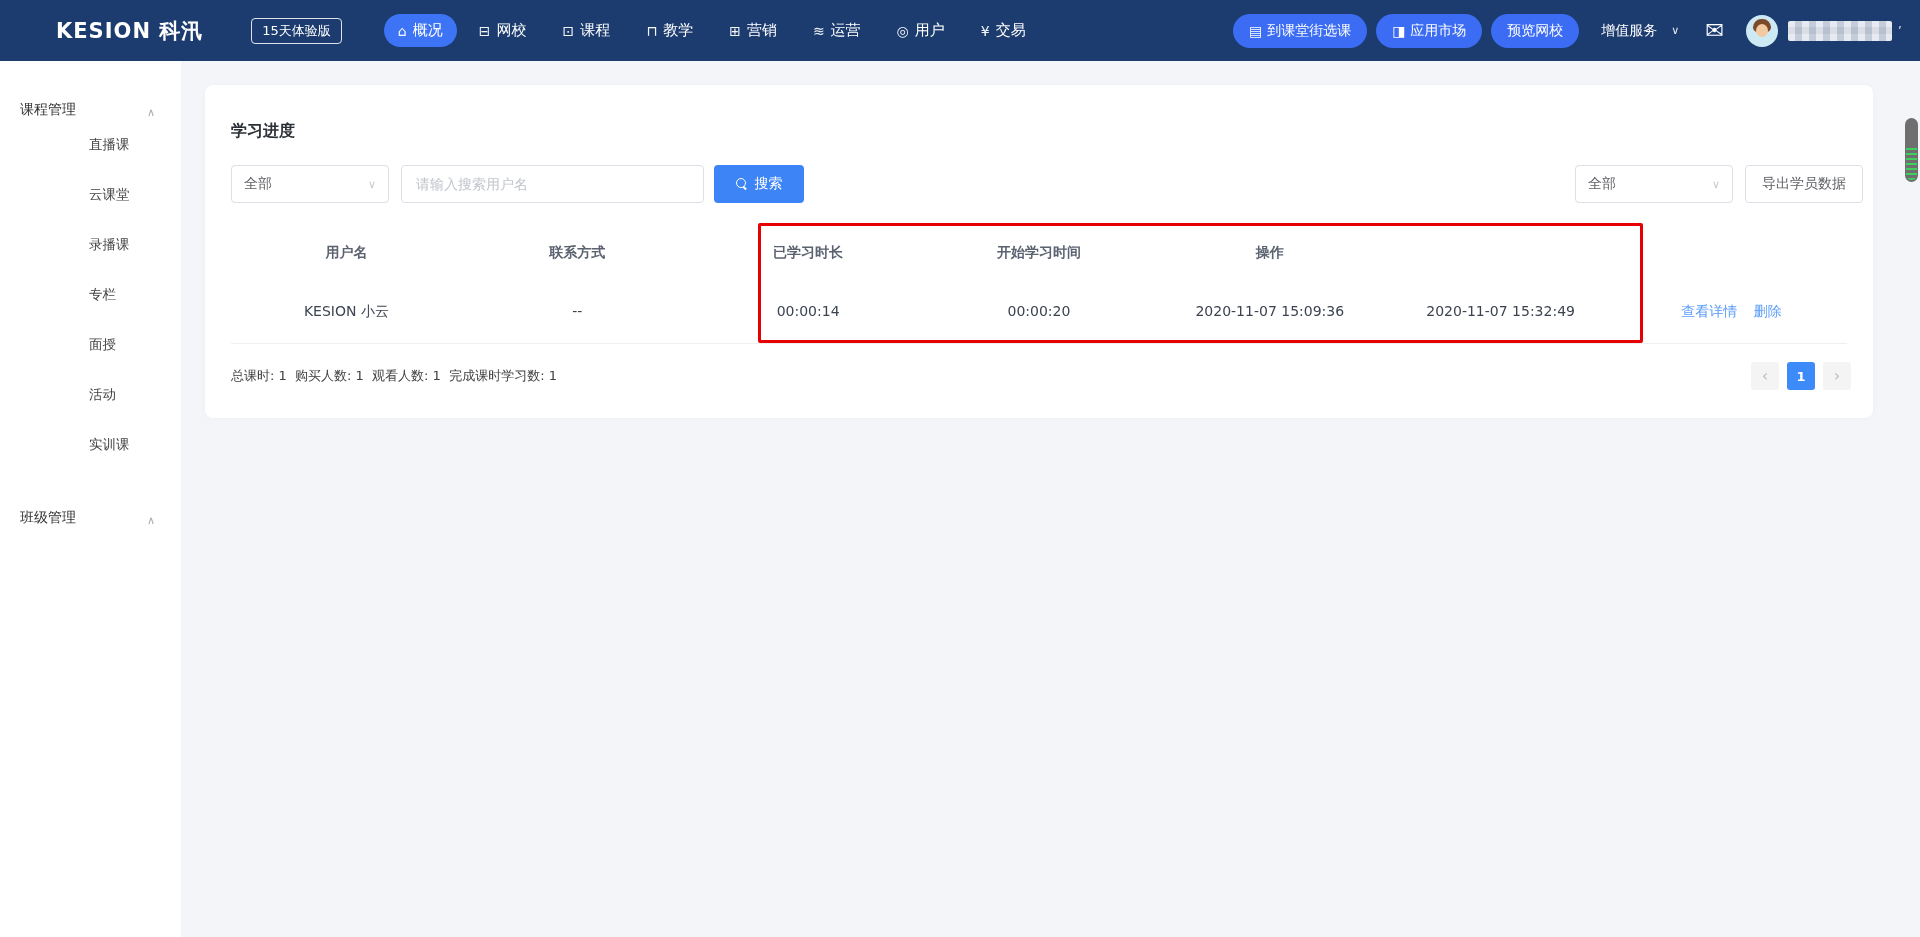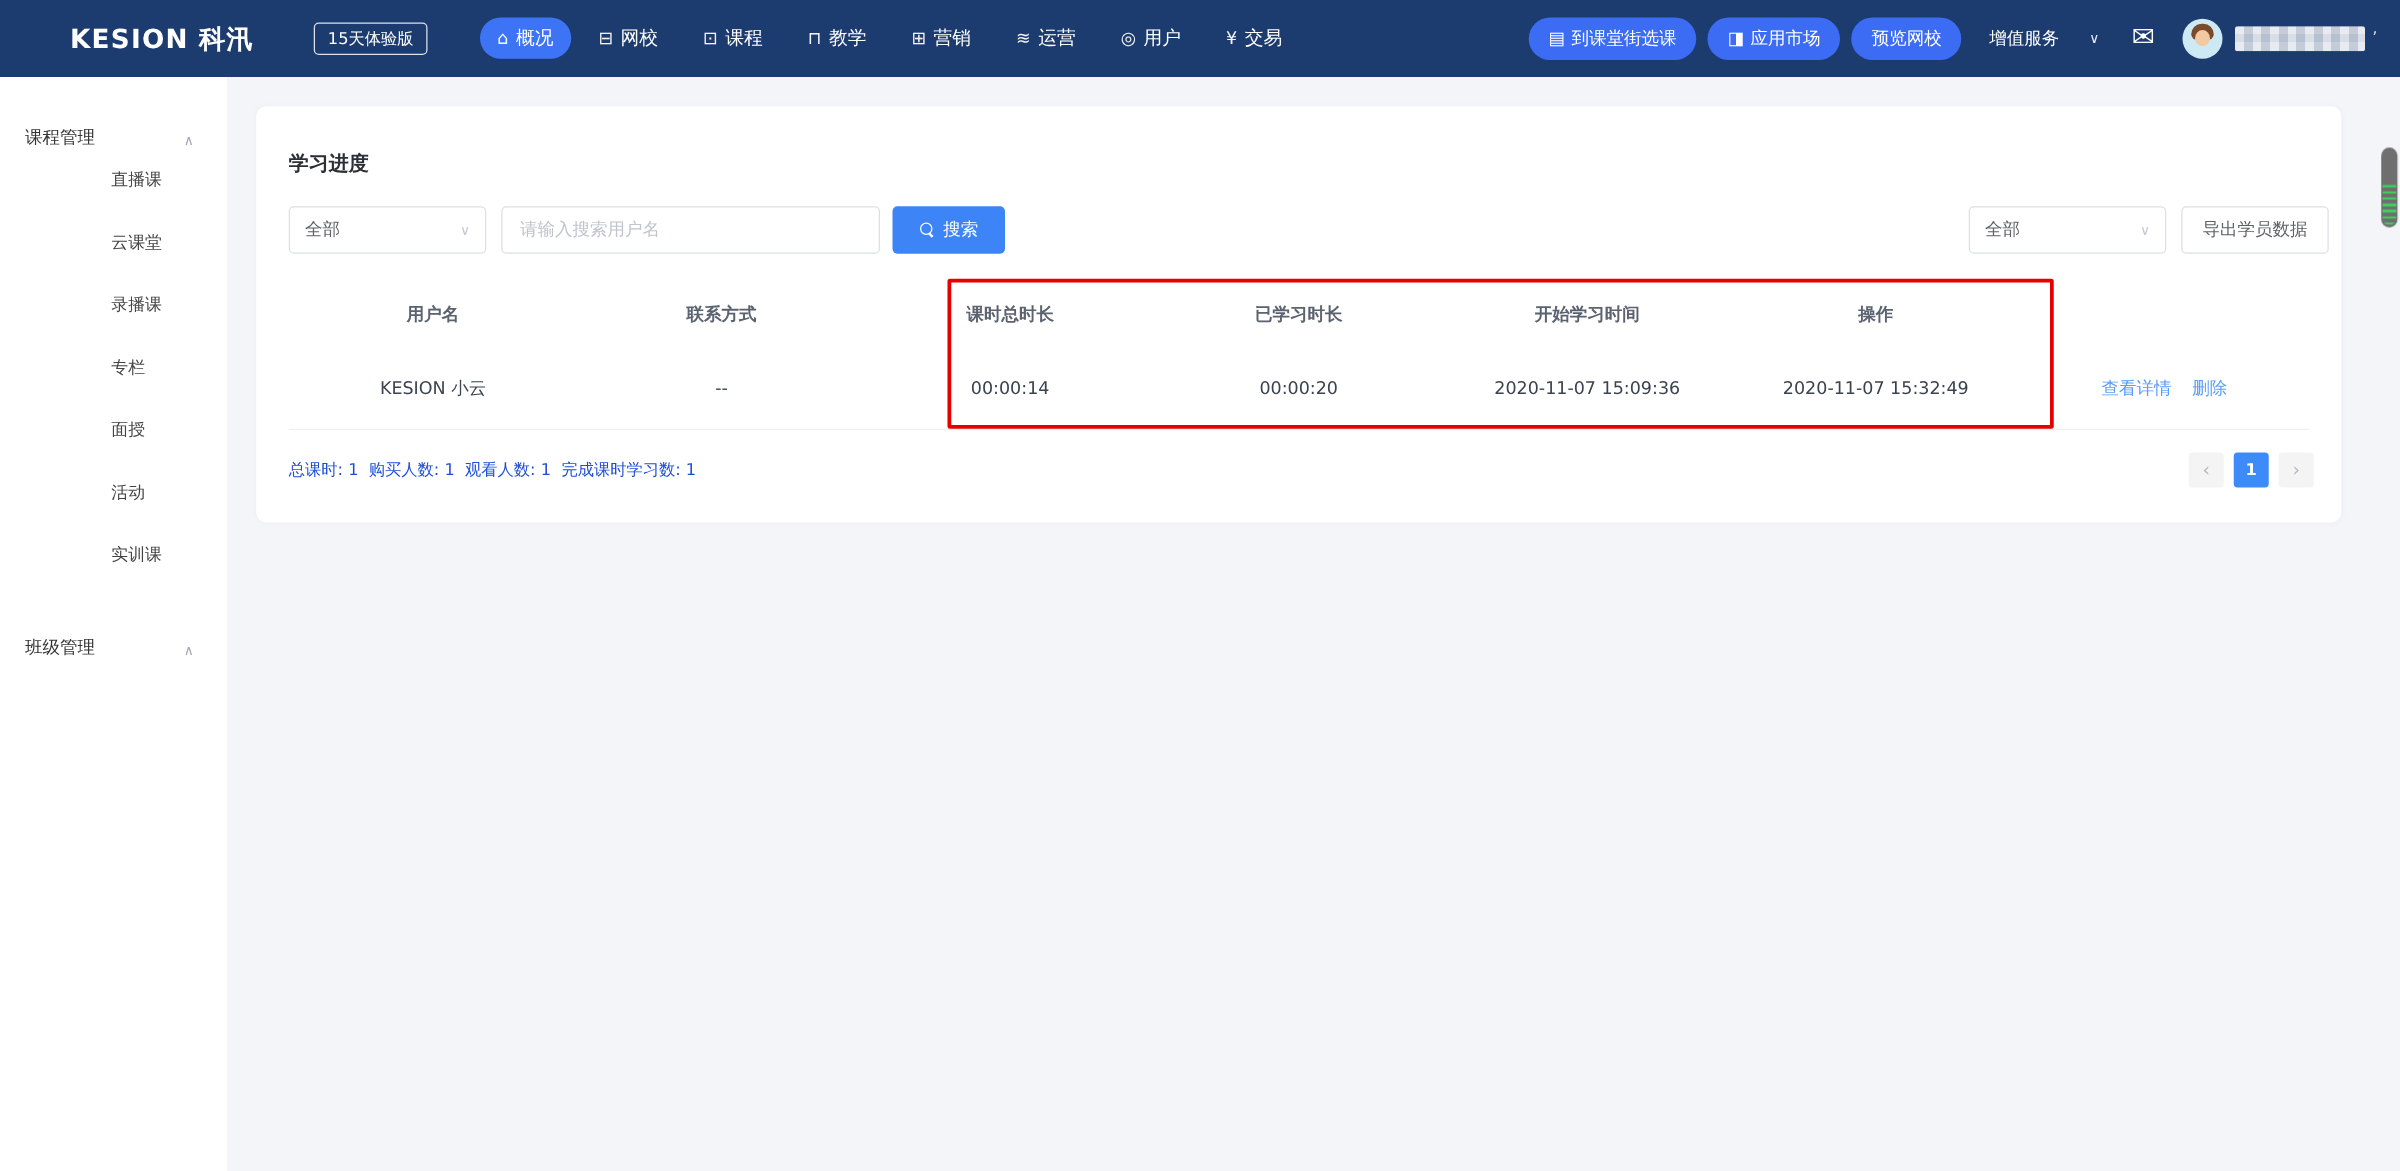--- a/index.html
+++ b/index.html
@@ -14,21 +14,21 @@
     font-size:13px; padding:3px 10px; white-space:nowrap; }
   .nav-menu { display:flex; align-items:center; margin-left:42px; gap:8px; }
   .nav-item { display:flex; align-items:center; gap:6px; font-size:15px; padding:7px 14px;
     border-radius:17px; cursor:pointer; white-space:nowrap; }
   .nav-item.active { background:#3d74f6; }
   .nav-item .ico { font-size:14px; opacity:.95; }
   .nav-right { margin-left:auto; display:flex; align-items:center; margin-right:18px; }
   .pill-btn { background:#3b6cf3; color:#fff; border:none; border-radius:17px; height:34px;
     padding:0 16px; font-size:14px; margin-left:9px; cursor:pointer; display:flex;
     align-items:center; gap:5px; font-family:inherit; white-space:nowrap; }
-  .value-added { display:flex; align-items:center; gap:24px; font-size:14px; margin-left:22px;
+  .value-added { display:flex; align-items:center; gap:14px; font-size:14px; margin-left:22px;
     cursor:pointer; white-space:nowrap; }
   .caret { font-size:11px; opacity:.9; }
   .mail { font-size:22px; margin-left:26px; cursor:pointer; line-height:1; }
   .avatar { width:32px; height:32px; border-radius:50%; background:#cdeaf4; margin-left:22px;
     position:relative; overflow:hidden; cursor:pointer; flex:none; }
   .avatar::before { content:""; position:absolute; top:4px; left:7px; width:18px; height:13px;
     background:#7a4a2b; border-radius:9px 9px 5px 5px; }
   .avatar::after { content:""; position:absolute; top:9px; left:10px; width:12px; height:13px;
     background:#f2c9a0; border-radius:50%; }
   .blur-name { width:104px; height:20px; margin-left:10px; border-radius:2px;
@@ -82,21 +82,21 @@
   .t-body .t-cell { height:63px; line-height:63px; font-size:14px; color:#3c4350; }
   .t-body { border-bottom:1px solid #efefef; }
   .op-link { color:#5a9cf8; cursor:pointer; font-size:14px; }
   .op-link + .op-link { margin-left:12px; }
 
   .annotation-rect { position:absolute; top:138px; left:553px; width:885px; height:120px;
     border:3px solid #e60000; border-radius:2px; pointer-events:none; z-index:5; }
 
   .card-footer { position:absolute; left:26px; right:22px; top:268px; height:46px;
     display:flex; align-items:center; justify-content:space-between; }
-  .stats { font-size:13px; color:#1d4ed8; white-space:pre; }
+  .stats { font-size:13px; color:#404040; white-space:pre; }
   .pagination { display:flex; align-items:center; gap:8px; }
   .page-btn { width:28px; height:28px; border-radius:3px; background:#f4f4f5; color:#b4b8c2;
     font-size:15px; display:flex; align-items:center; justify-content:center; cursor:pointer; }
   .page-btn.current { background:#3d8bf8; color:#fff; font-size:13px; font-weight:600; }
 
   
   .scroll-thumb { position:fixed; right:2px; top:118px; width:13px; height:64px;
     background:#6f6f6f; border-radius:7px; z-index:60; cursor:pointer; }
   .scroll-thumb::after { content:""; position:absolute; left:1px; right:1px; bottom:2px; height:32px;
     border-radius:0 0 6px 6px;
@@ -206,21 +206,20 @@
         <span>全部</span>
         <span class="caret">∨</span>
       </div>
       <button class="export-btn">导出学员数据</button>
     </div>
 
     <div class="table">
       <div class="t-row t-head">
         <div class="t-cell">用户名</div>
         <div class="t-cell">联系方式</div>
-        <div class="t-cell">课时总时长</div>
         <div class="t-cell">已学习时长</div>
         <div class="t-cell">开始学习时间</div>
         <div class="t-cell">操作</div>
       </div>
       <div class="t-row t-body">
         <div class="t-cell">KESION 小云</div>
         <div class="t-cell">--</div>
         <div class="t-cell">00:00:14</div>
         <div class="t-cell">00:00:20</div>
         <div class="t-cell">2020-11-07 15:09:36</div>

